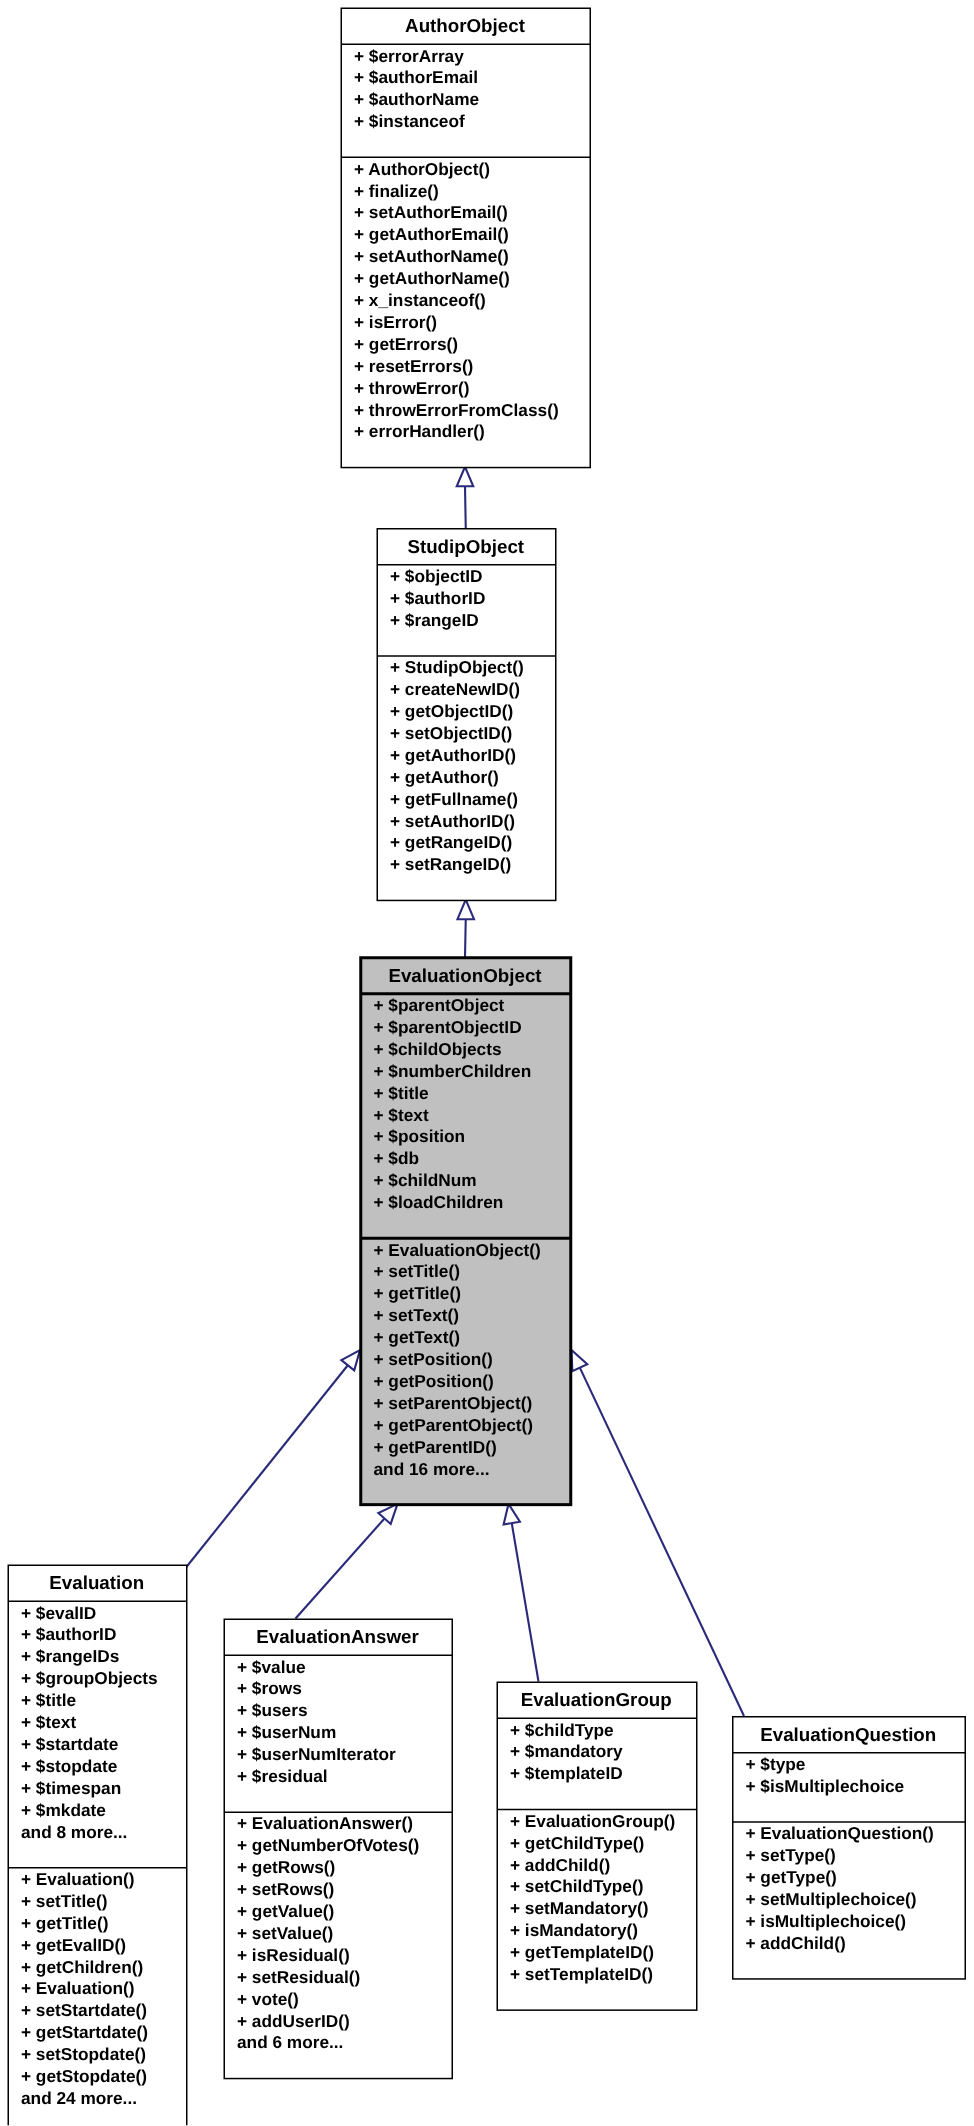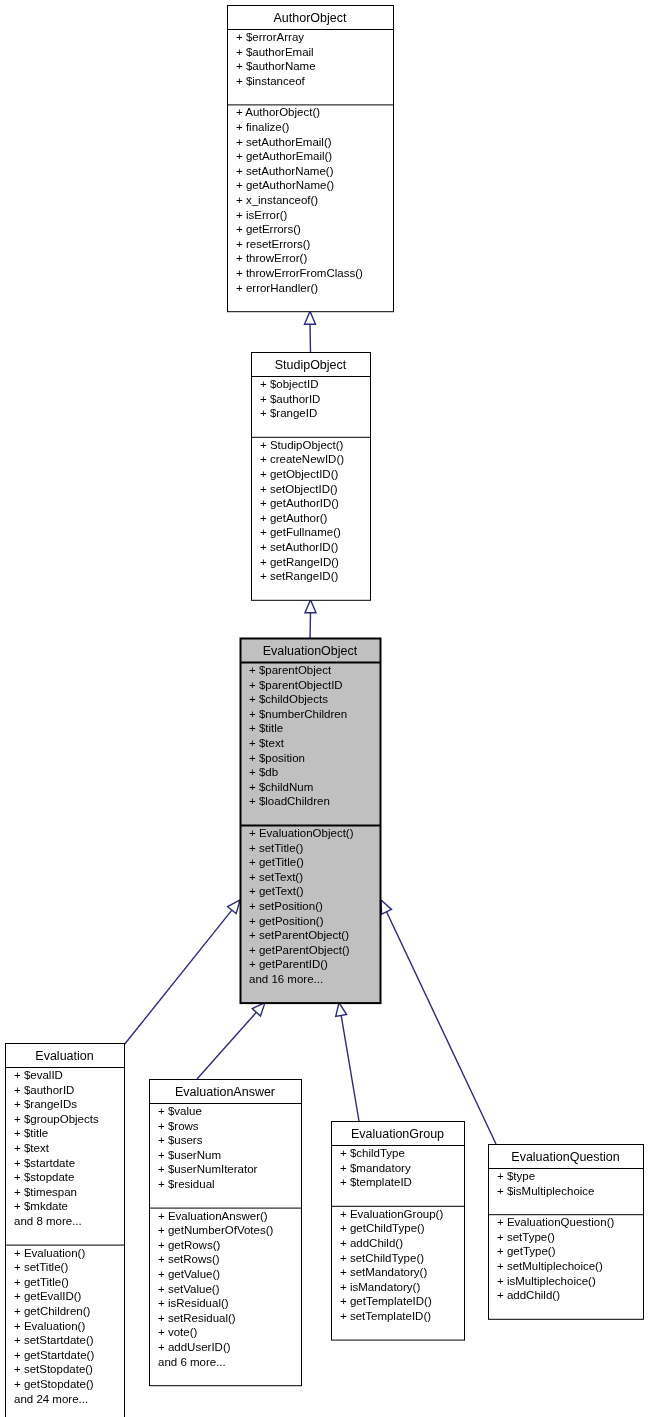--- a/index.html
+++ b/index.html
@@ -11,20 +11,21 @@
     width: 649px;
     height: 1417px;
     overflow: hidden;
     font-family: "Liberation Sans", sans-serif;
   }
   #diagram-root {
     position: relative;
     width: 649px;
     height: 1417px;
     background: #ffffff;
+    font-weight: bold;
   }
   svg#uml-svg {
     position: absolute;
     left: 0;
     top: 0;
     width: 649px;
     height: 1417px;
     display: block;
   }
   .cls-box-rect {

